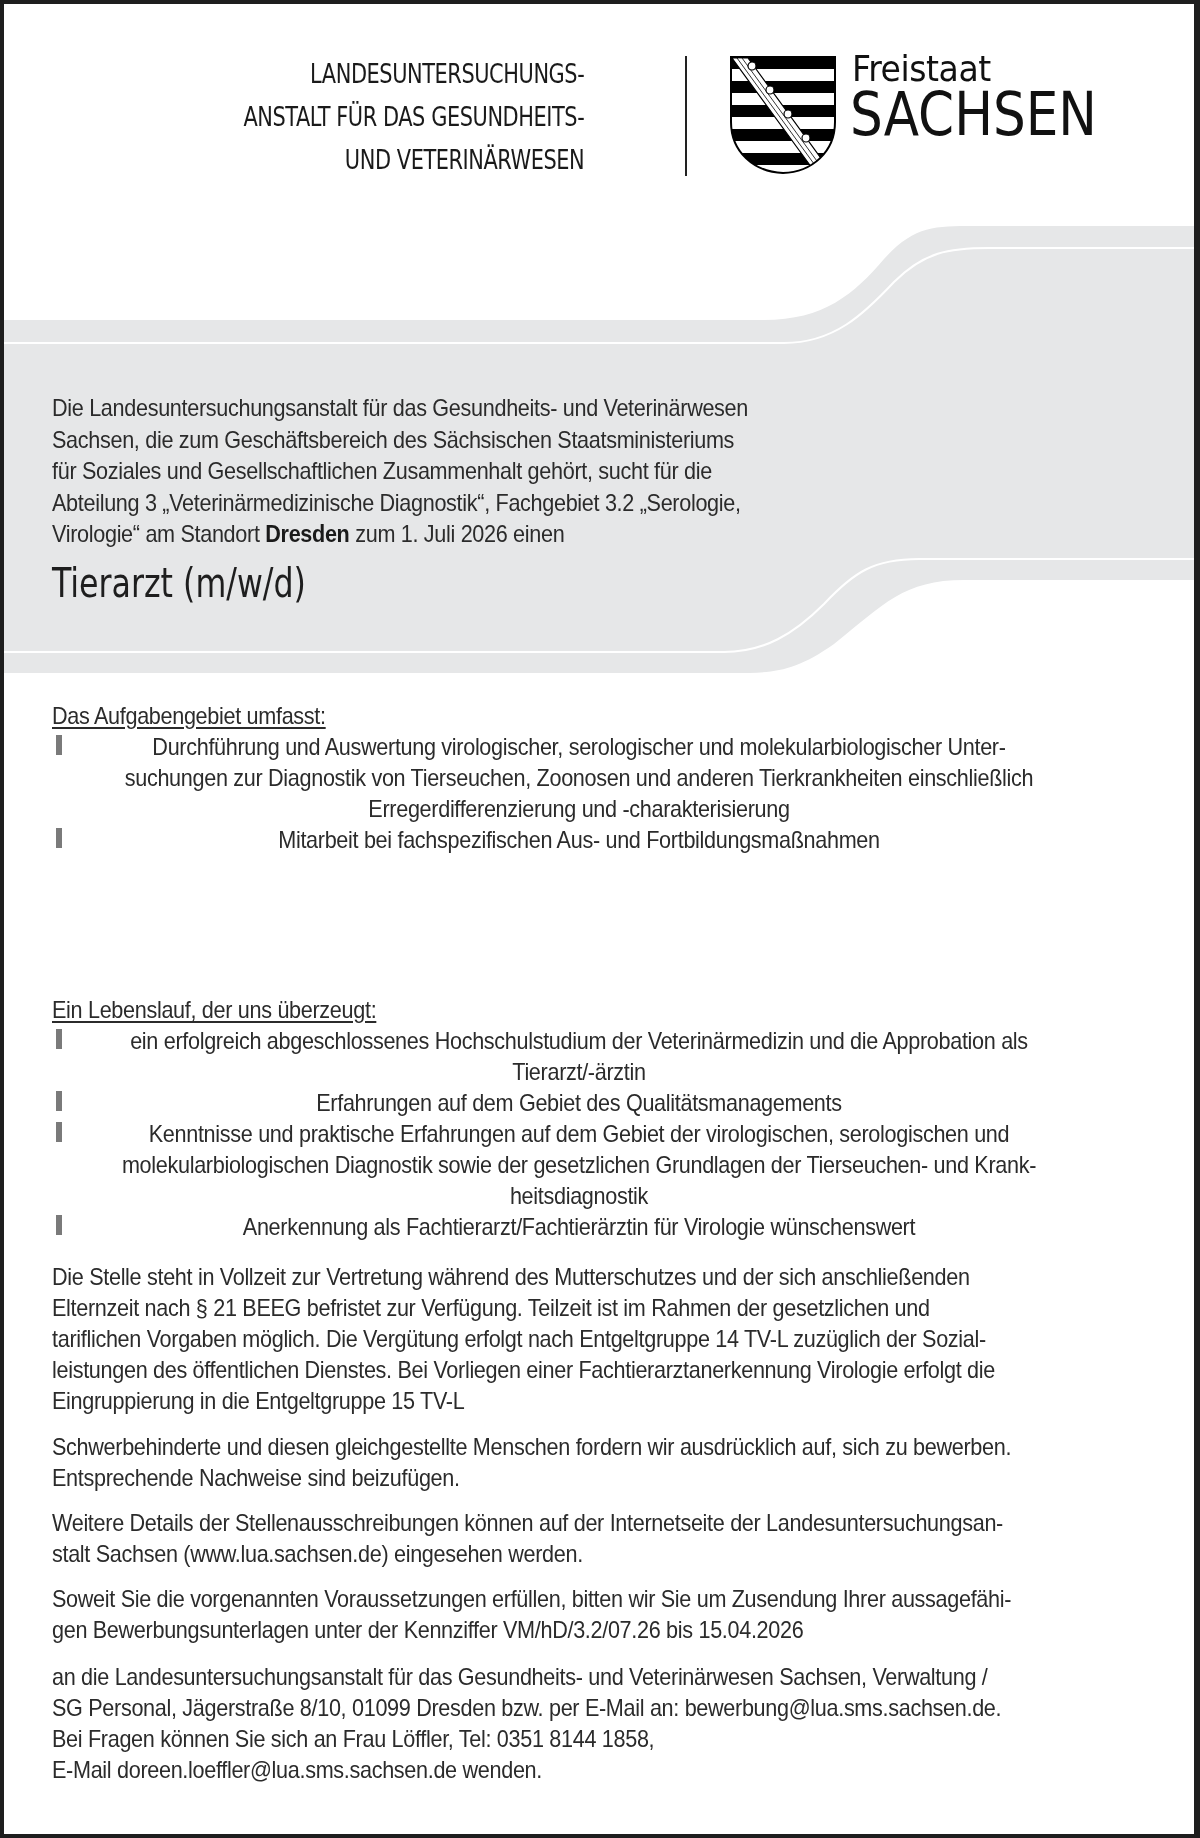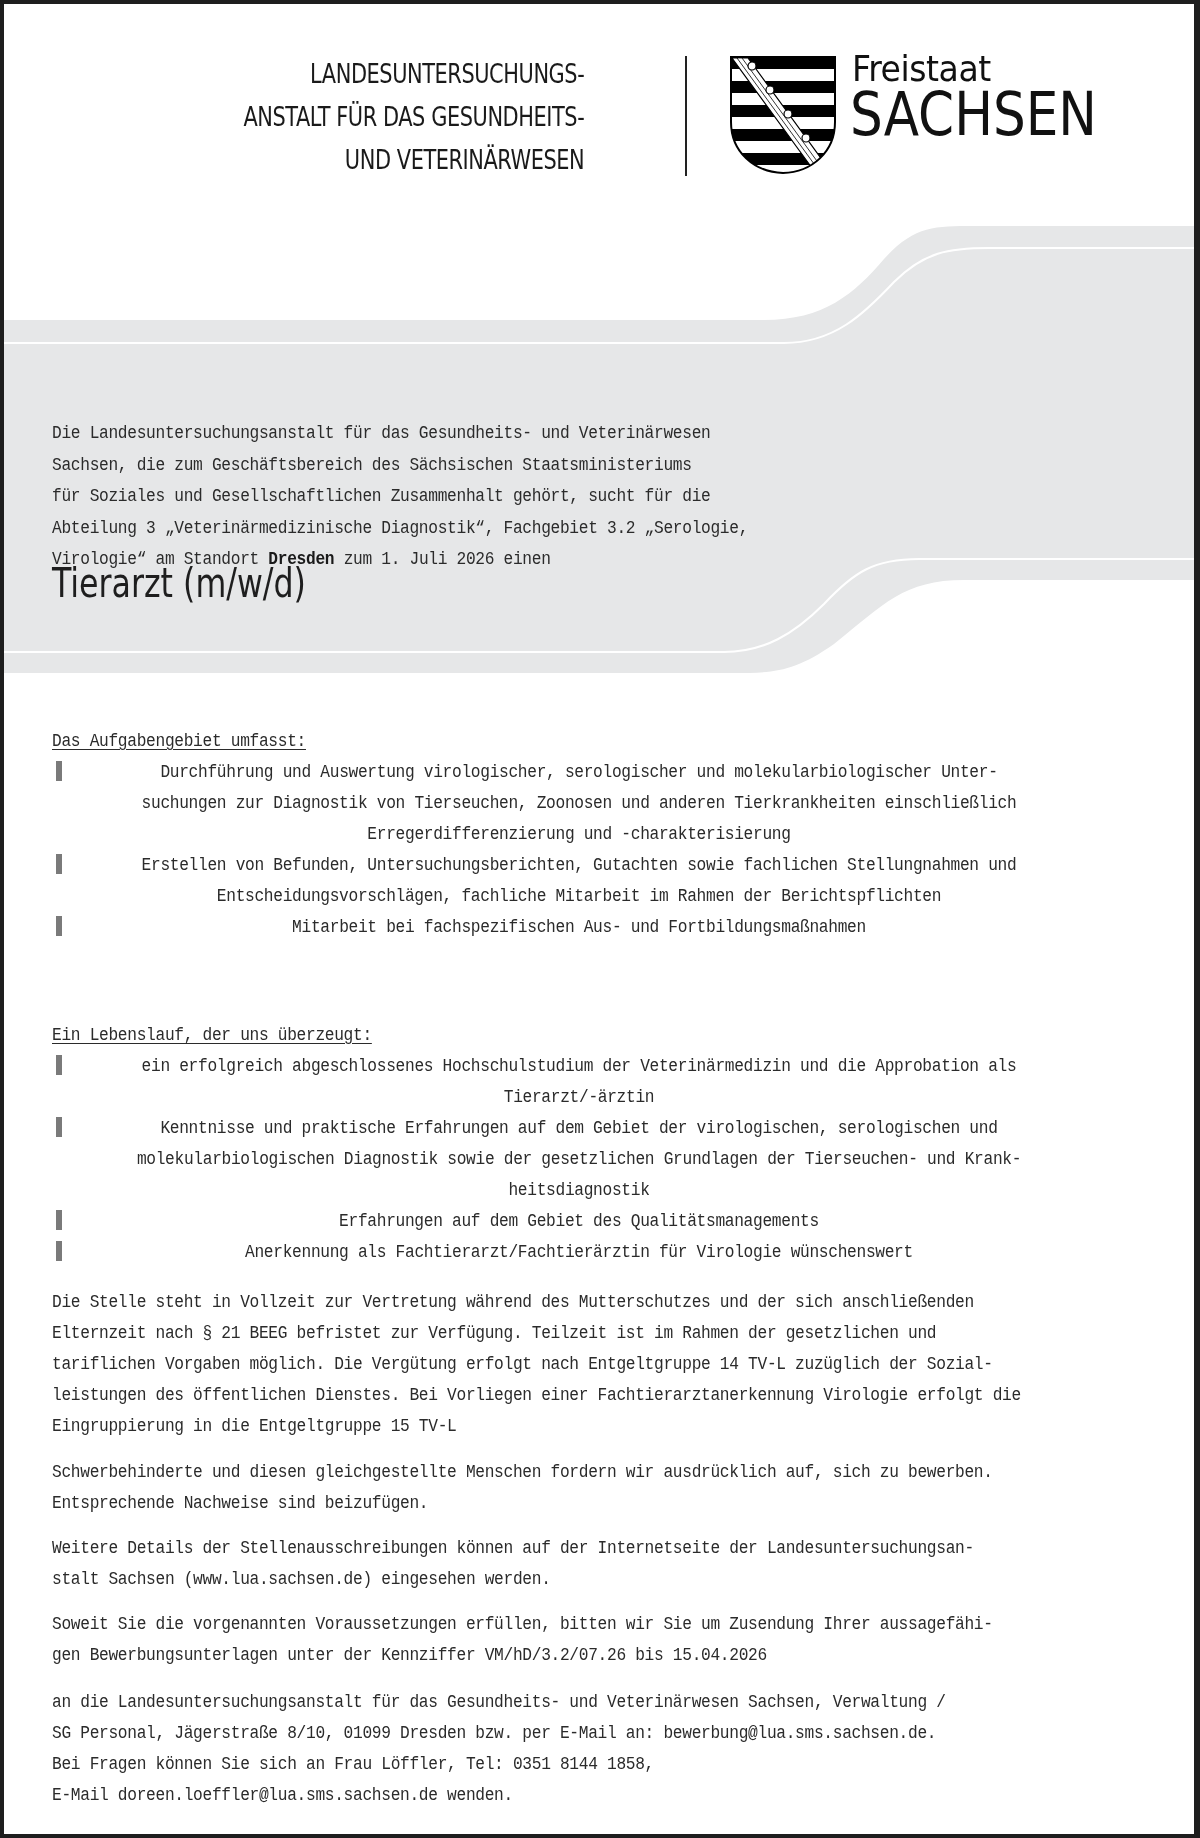--- a/index.html
+++ b/index.html
@@ -28,22 +28,22 @@
       transform: scaleX(0.92); transform-origin: left top;
     }
     .state-big {
       position: absolute; left: 846px; top: 80px; font-size: 60px; color: #111;
       font-family: "DejaVu Sans", sans-serif; letter-spacing: 0px; line-height: 1;
       transform: scaleX(0.86); transform-origin: left top;
     }
 
     
     .txt {
-      font-family: Liberation Mono, monospace;
-      color: #2b2b2b; font-size: 18px; letter-spacing: -0.35px; margin-top: 26px;
+      font-family: Liberation Sans, sans-serif;
+      color: #2b2b2b; font-size: 24px; letter-spacing: -0.35px;
     }
     .intro {
       position: absolute; left: 48px; top: 388px; width: 820px;
       line-height: 31.5px;
     }
     .intro .line { white-space: nowrap; transform: scaleX(0.9); transform-origin: left center; }
     .intro b { font-weight: bold; color: #1a1a1a; }
     .job-title {
       position: absolute; left: 48px; top: 556px; font-size: 40px; color: #1e1e1e;
       font-family: "DejaVu Sans Condensed", "DejaVu Sans", sans-serif; font-weight: 500;
@@ -126,47 +126,42 @@
     <div class="sec-head">Das Aufgabengebiet umfasst:</div>
     <ul class="bullets">
       <li>
           <span class="bar"></span>
         <span class="l">Durchführung und Auswertung virologischer, serologischer und molekularbiologischer Unter-</span>
         <span class="l">suchungen zur Diagnostik von Tierseuchen, Zoonosen und anderen Tierkrankheiten einschließlich</span>
         <span class="l">Erregerdifferenzierung und -charakterisierung</span>
       </li>
       <li>
           <span class="bar"></span>
-        <span class="l">Erstellen von Befunden, Untersuchungsberichten, Gutachten sowie fachlichen Stellungnahmen und</span>
-        <span class="l">Entscheidungsvorschlägen, fachliche Mitarbeit im Rahmen der Berichtspflichten</span>
-      </li>
-      <li>
-          <span class="bar"></span>
         <span class="l">Mitarbeit bei fachspezifischen Aus- und Fortbildungsmaßnahmen</span>
       </li>
     </ul>
   </div>
 
   <div class="section txt" style="top:990px;">
     <div class="sec-head">Ein Lebenslauf, der uns überzeugt:</div>
     <ul class="bullets">
       <li>
           <span class="bar"></span>
         <span class="l">ein erfolgreich abgeschlossenes Hochschulstudium der Veterinärmedizin und die Approbation als</span>
         <span class="l">Tierarzt/-ärztin</span>
       </li>
       <li>
           <span class="bar"></span>
+        <span class="l">Erfahrungen auf dem Gebiet des Qualitätsmanagements</span>
+      </li>
+      <li>
+          <span class="bar"></span>
         <span class="l">Kenntnisse und praktische Erfahrungen auf dem Gebiet der virologischen, serologischen und</span>
         <span class="l">molekularbiologischen Diagnostik sowie der gesetzlichen Grundlagen der Tierseuchen- und Krank-</span>
         <span class="l">heitsdiagnostik</span>
-      </li>
-      <li>
-          <span class="bar"></span>
-        <span class="l">Erfahrungen auf dem Gebiet des Qualitätsmanagements</span>
       </li>
       <li>
           <span class="bar"></span>
         <span class="l">Anerkennung als Fachtierarzt/Fachtierärztin für Virologie wünschenswert</span>
       </li>
     </ul>
   </div>
 
   <div class="para txt" style="top:1257px;">
     <span class="l">Die Stelle steht in Vollzeit zur Vertretung während des Mutterschutzes und der sich anschließenden</span>

